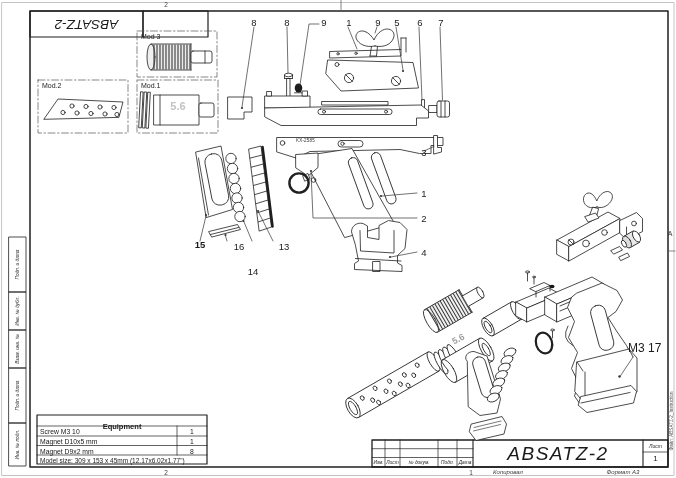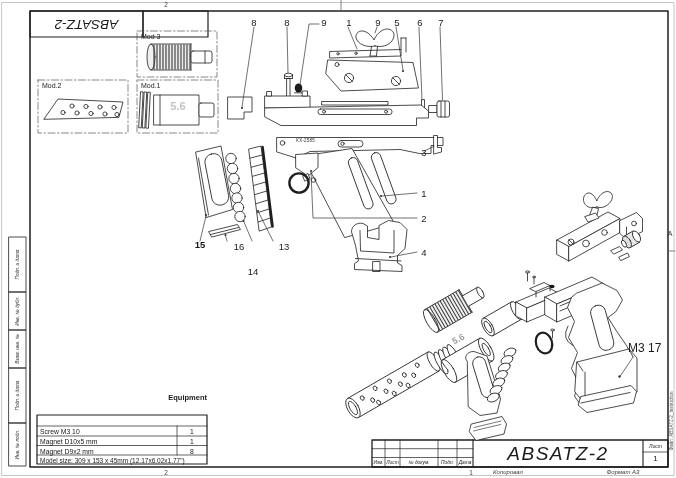--- a/index.html
+++ b/index.html
@@ -460,21 +460,21 @@
 <span class="pl" style="left:434px;top:17px;">7</span>
 <span class="pl" style="left:417px;top:147px;">3</span>
 <span class="pl" style="left:417px;top:188px;">1</span>
 <span class="pl" style="left:417px;top:213px;">2</span>
 <span class="pl" style="left:417px;top:247px;">4</span>
 <span class="pl" style="left:193px;top:239px;font-weight:bold;">15</span>
 <span class="pl" style="left:232px;top:241px;">16</span>
 <span class="pl" style="left:246px;top:253px;margin-top:13px;">14</span>
 <span class="pl" style="left:277px;top:241px;">13</span>
 
-<div class="t" style="left:37px;top:393px;width:170px;text-align:right;font-size:7.5px;font-weight:bold;">Equipment</div>
+<div class="t" style="left:37px;top:422px;width:170px;text-align:center;font-size:7.5px;font-weight:bold;">Equipment</div>
 <div class="eqrow" style="left:40px;top:427px;">Screw M3 10</div>
 <div class="qty" style="top:427px;">1</div>
 <div class="eqrow" style="left:40px;top:437px;">Magnet D10x5 mm</div>
 <div class="qty" style="top:437px;">1</div>
 <div class="eqrow" style="left:40px;top:446.5px;">Magnet D9x2 mm</div>
 <div class="qty" style="top:446.5px;">8</div>
 <div class="t" style="left:40px;top:456.5px;font-size:6.5px;">Model size: 309 x 153 x 45mm (12.17x6.02x1.77")</div>
 
 <div class="tbl-label" style="left:372px;width:13px;">Изм.</div>
 <div class="tbl-label" style="left:385px;width:15px;">Лист</div>

